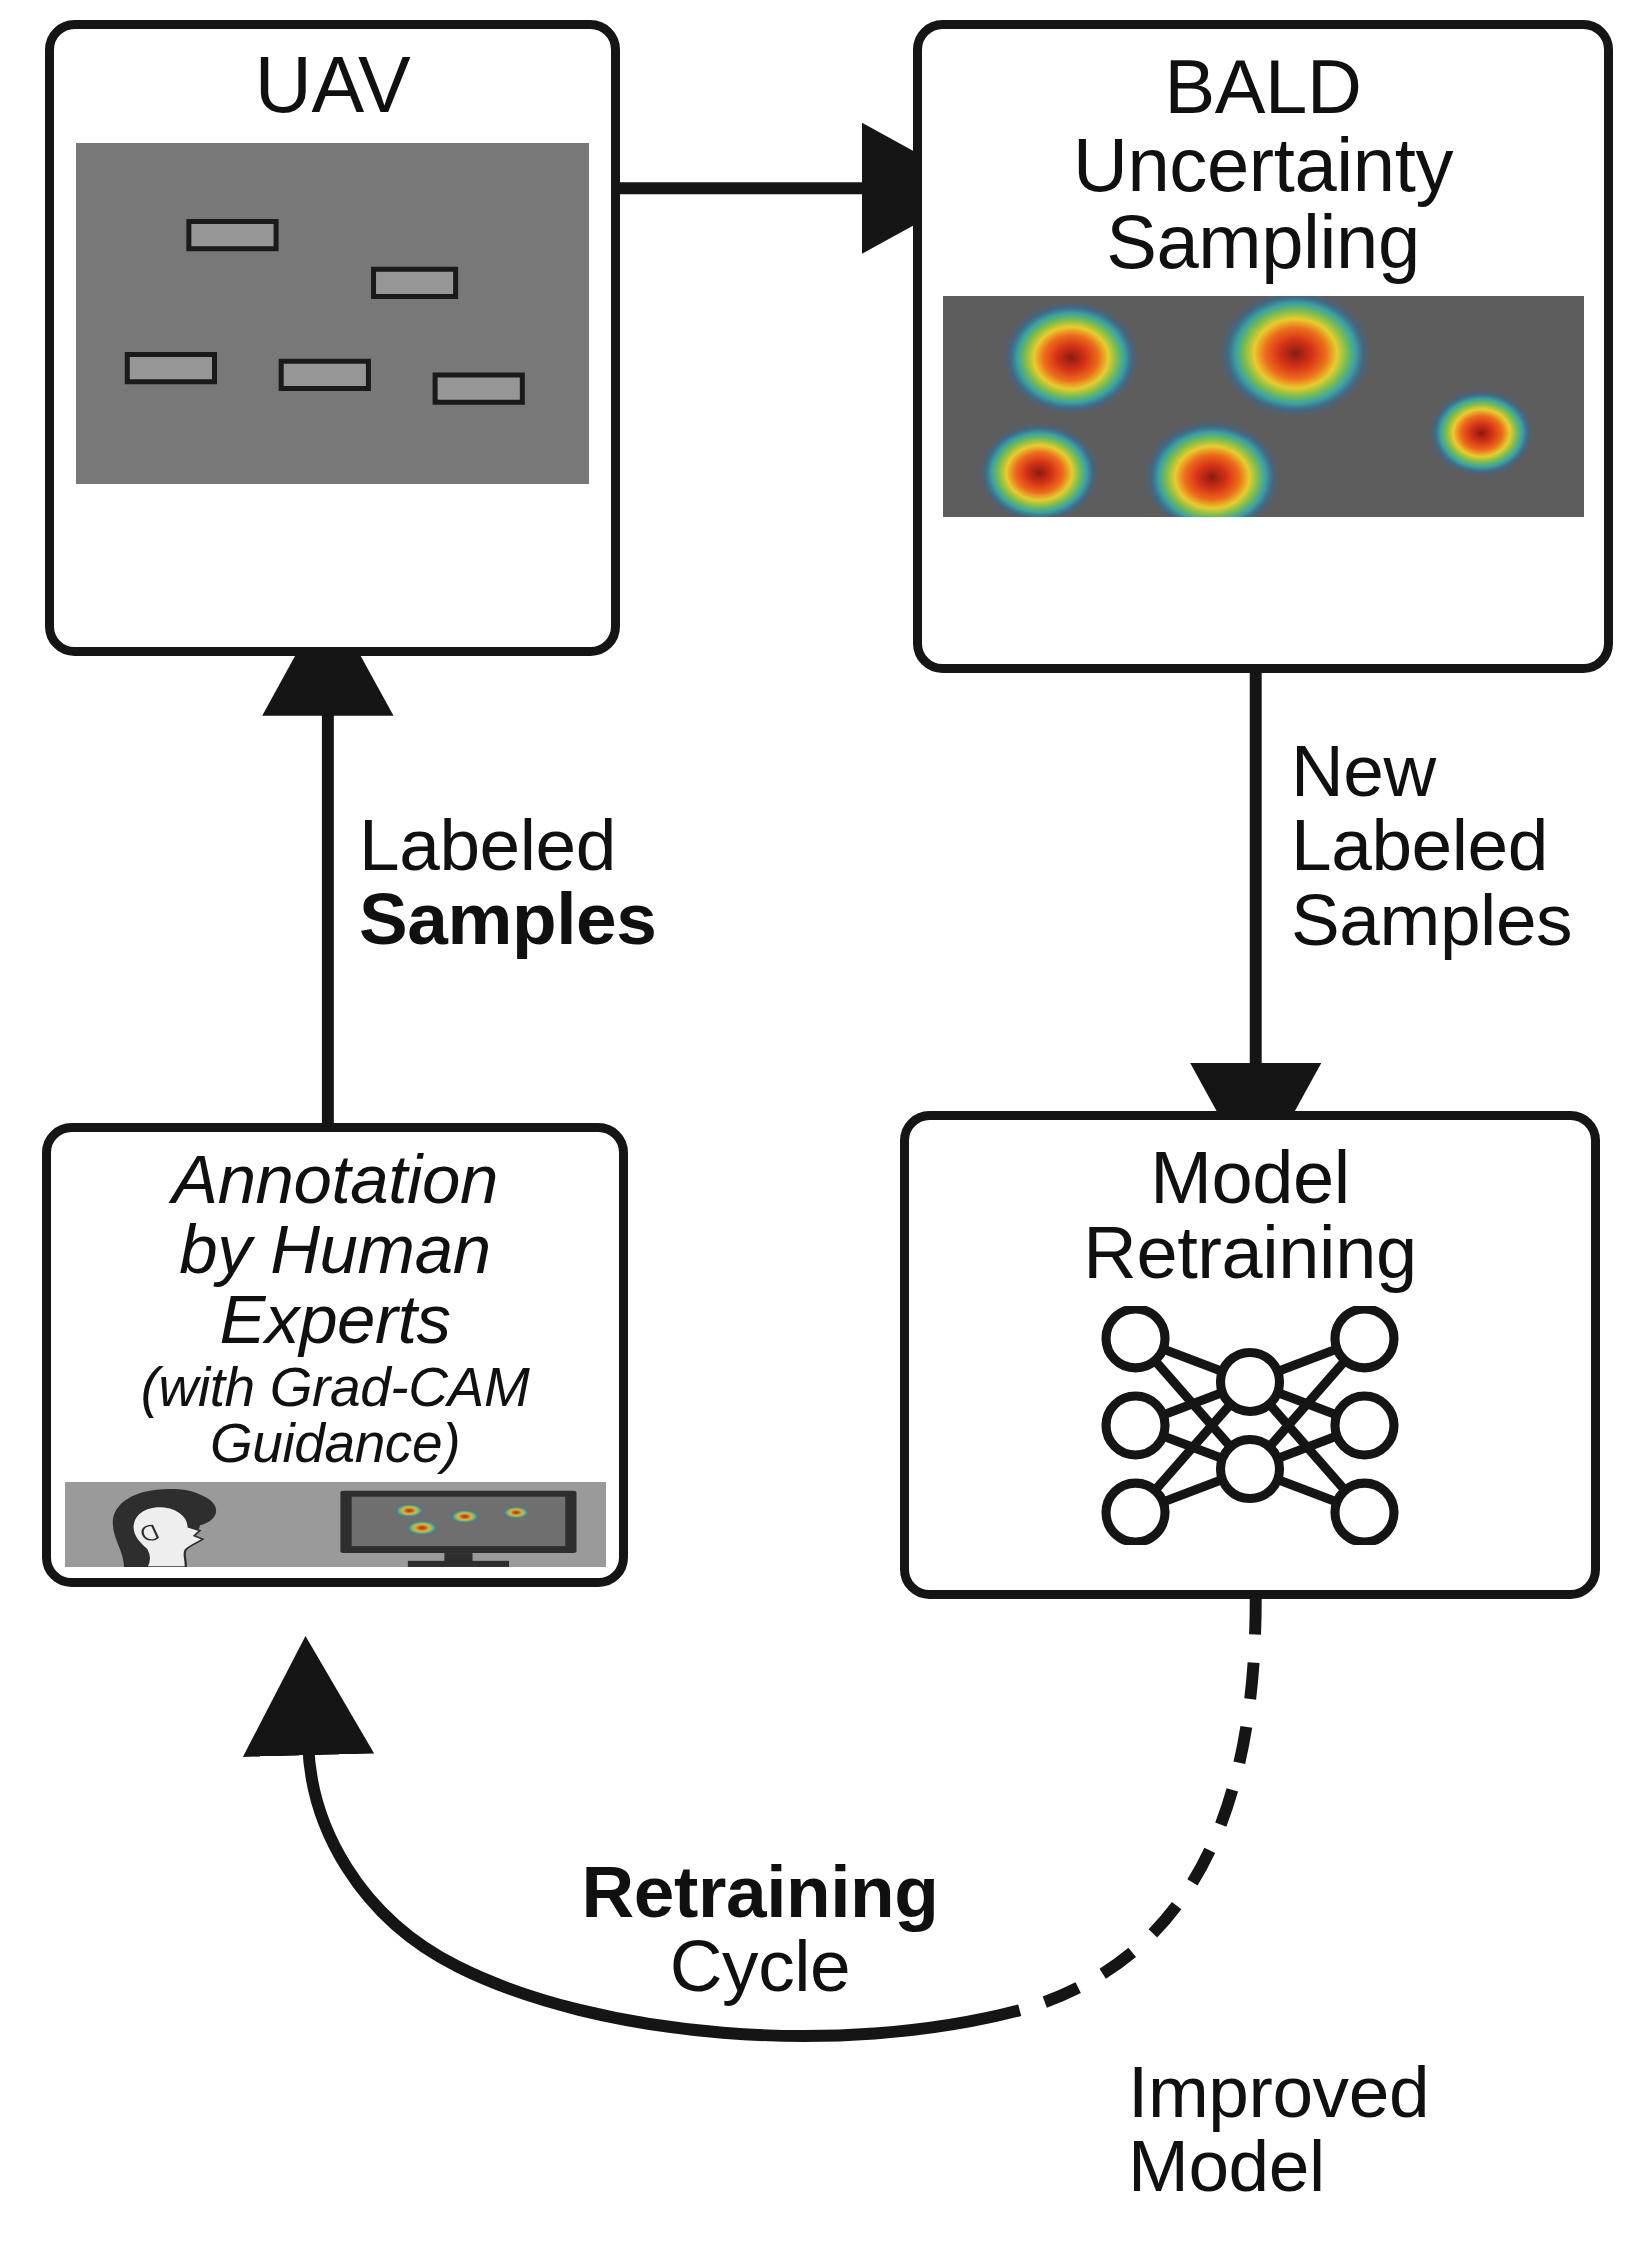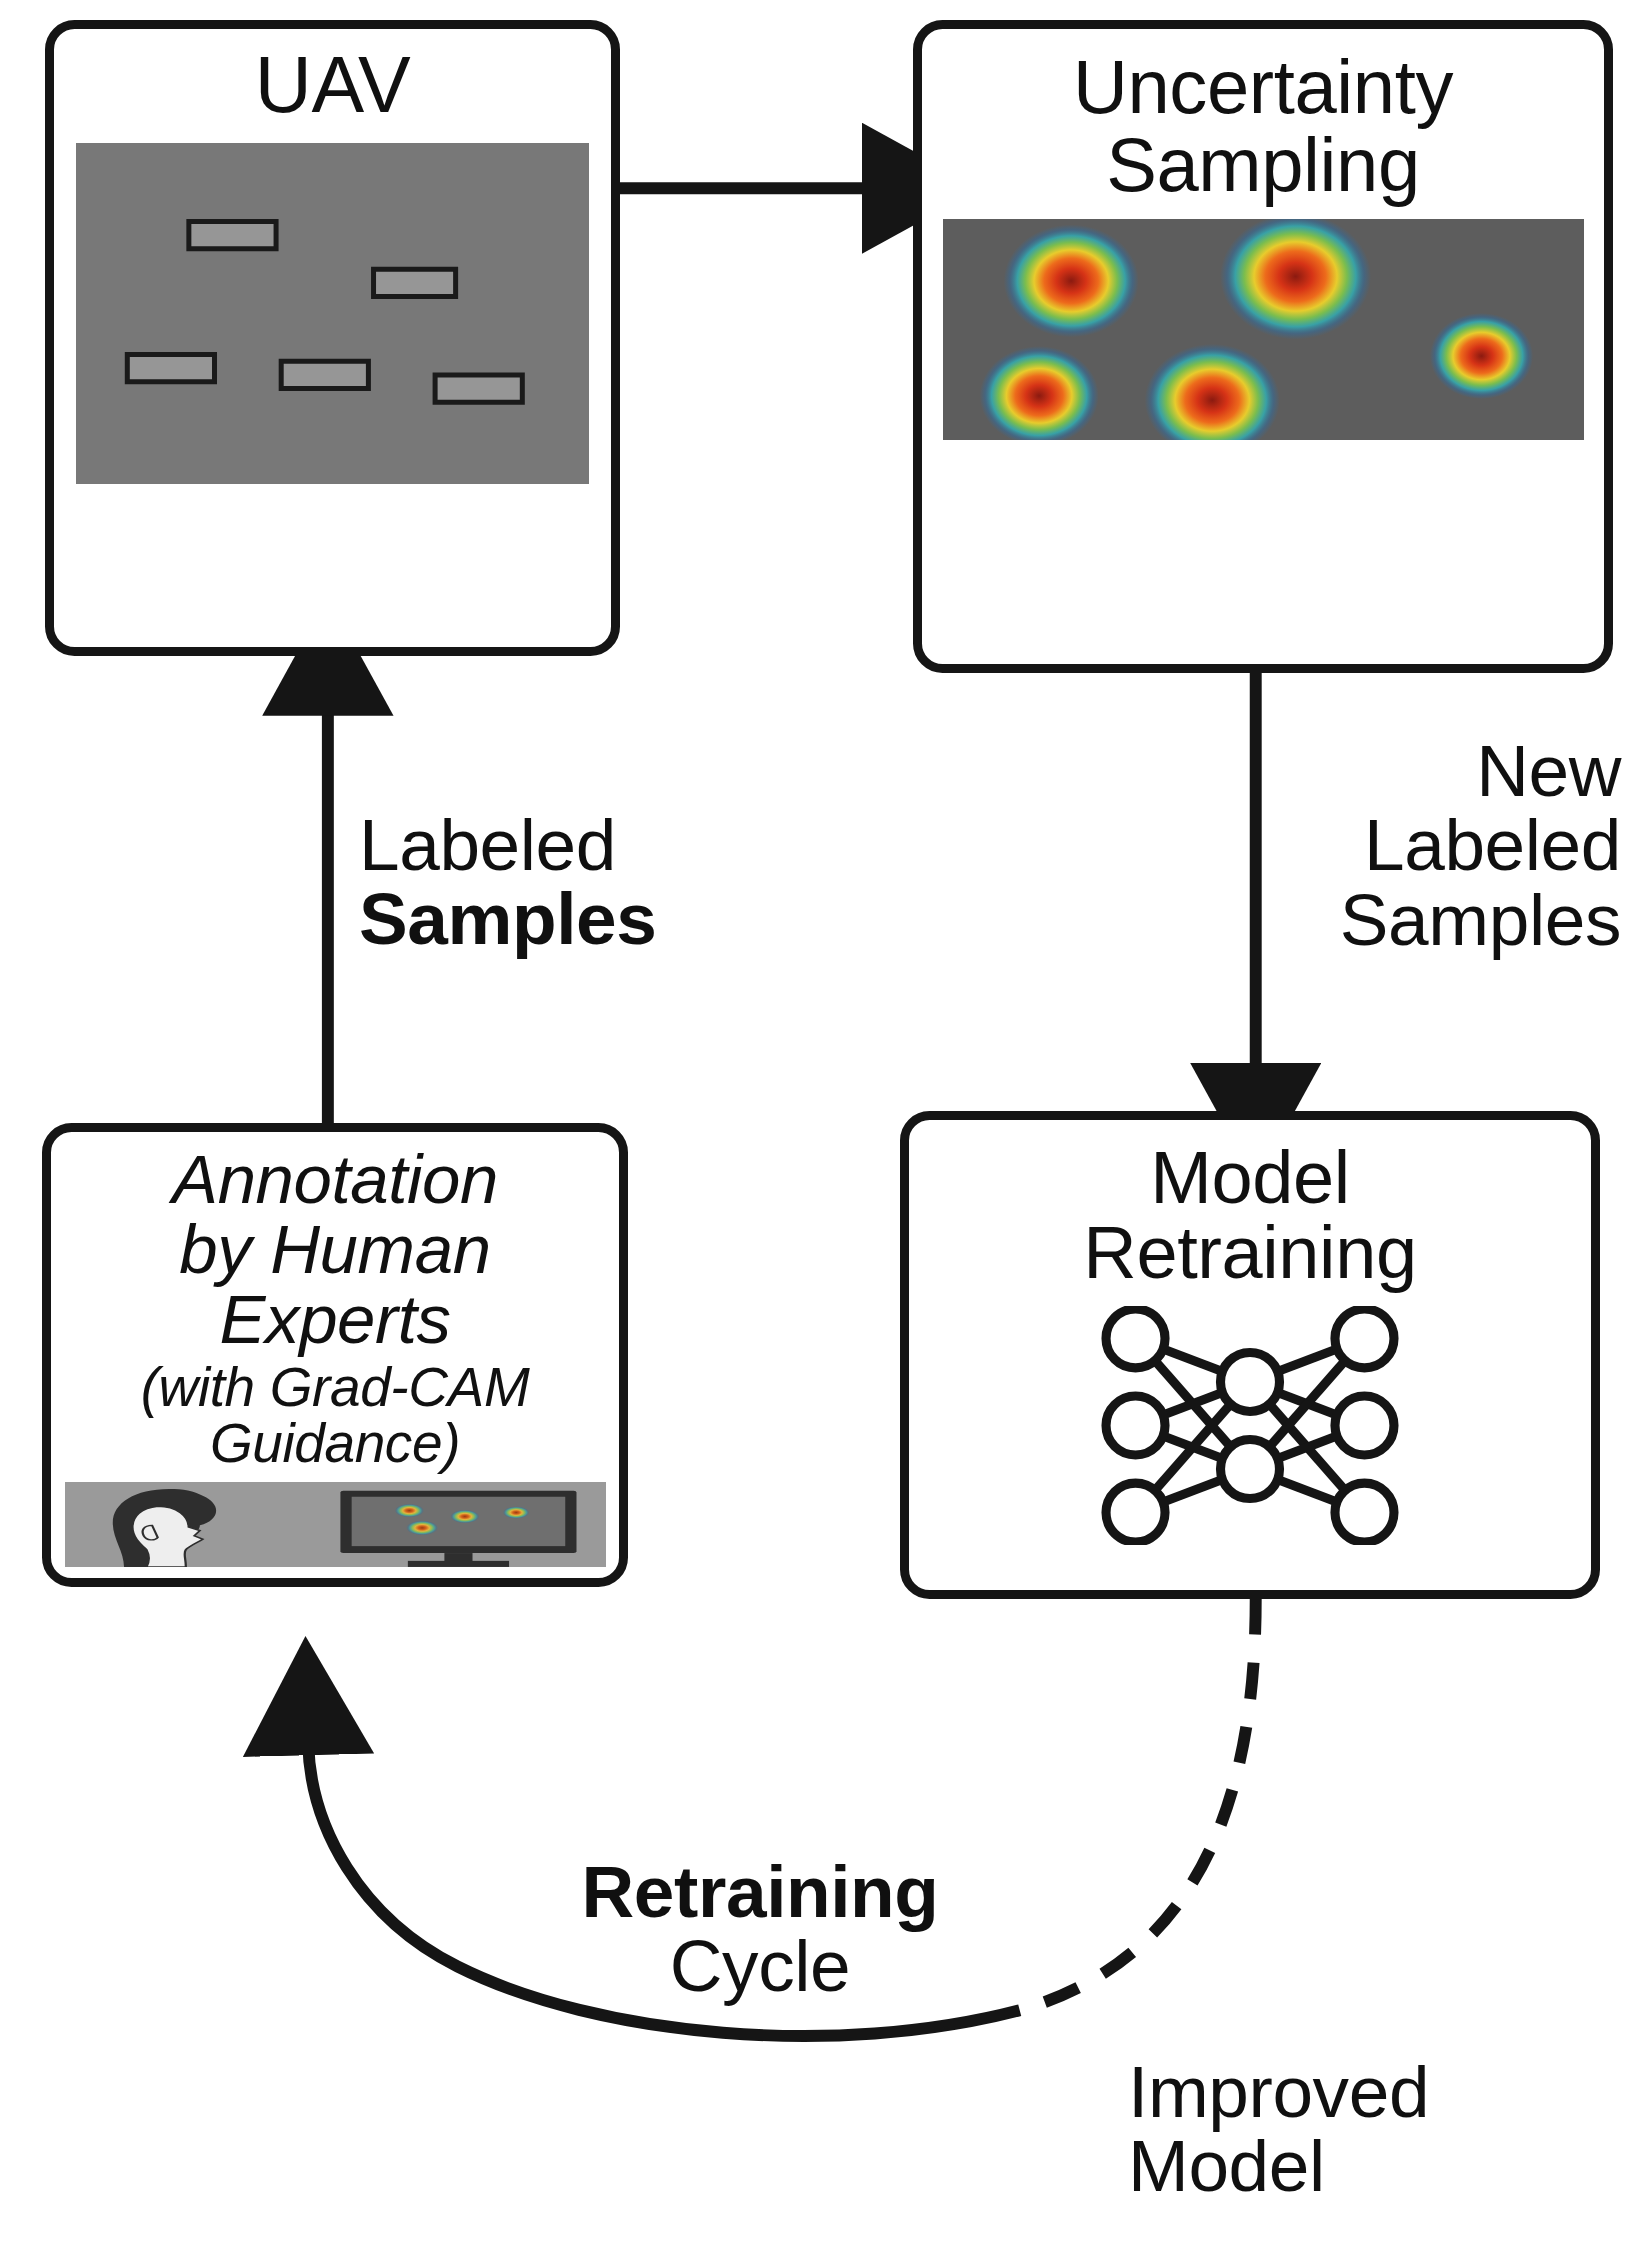--- a/index.html
+++ b/index.html
@@ -71,20 +71,21 @@
             <rect x="10" y="62" width="17" height="8" fill="#969696" stroke="#1a1a1a" vector-effect="non-scaling-stroke" stroke-width="5"></rect>
             <rect x="40" y="64" width="17" height="8" fill="#969696" stroke="#1a1a1a" vector-effect="non-scaling-stroke" stroke-width="5"></rect>
             <rect x="70" y="68" width="17" height="8" fill="#969696" stroke="#1a1a1a" vector-effect="non-scaling-stroke" stroke-width="5"></rect>
           </g>
       </svg>
     </div>
   </div>
 
   <div class="nodebox" style="left:905px;top:19.7px;width:700px;height:653px;padding:9.8px 12.6px 14px;">
     <div class="boxtitle" style="font-size:76px;margin-top:9.8px;">
+      <div>BALD</div>
       <div>Uncertainty</div>
       <div>Sampling</div>
     </div>
     <div class="imgwrap" style="margin-top:15.5px;width:641px;height:221px;background:#5d5d5d;">
       <svg viewBox="0 0 100 100" preserveAspectRatio="none" style="position:absolute;inset:0;width:100%;height:100%;">
         <defs>
           <radialGradient id="jet" cx="50%" cy="50%" r="50%">
             <stop offset="0%" stop-color="#8b1a10" stop-opacity="1"></stop>
             <stop offset="22%" stop-color="#d63316" stop-opacity="1"></stop>
             <stop offset="40%" stop-color="#f06b1a" stop-opacity=".98"></stop>
@@ -192,21 +193,21 @@
         </g>
       </svg>
     </div>
   </div>
 
   <div class="edgelabel" style="left:351px;top:808px;width:393px;font-size:73px;text-align:left;">
     <div class="reg">Labeled</div>
     <div class="bold">Samples</div>
   </div>
 
-  <div class="edgelabel" style="left:1283px;top:734px;width:330px;font-size:73px;text-align:right;">
+  <div class="edgelabel" style="left:1283px;top:734px;width:330px;font-size:73px;text-align:left;">
     <div class="reg">New</div>
     <div class="reg">Labeled</div>
     <div class="reg">Samples</div>
   </div>
 
   <div class="edgelabel" style="left:520px;top:1855px;width:464px;font-size:73px;text-align:center;">
     <div class="bold">Retraining</div>
     <div class="reg">Cycle</div>
   </div>
 

